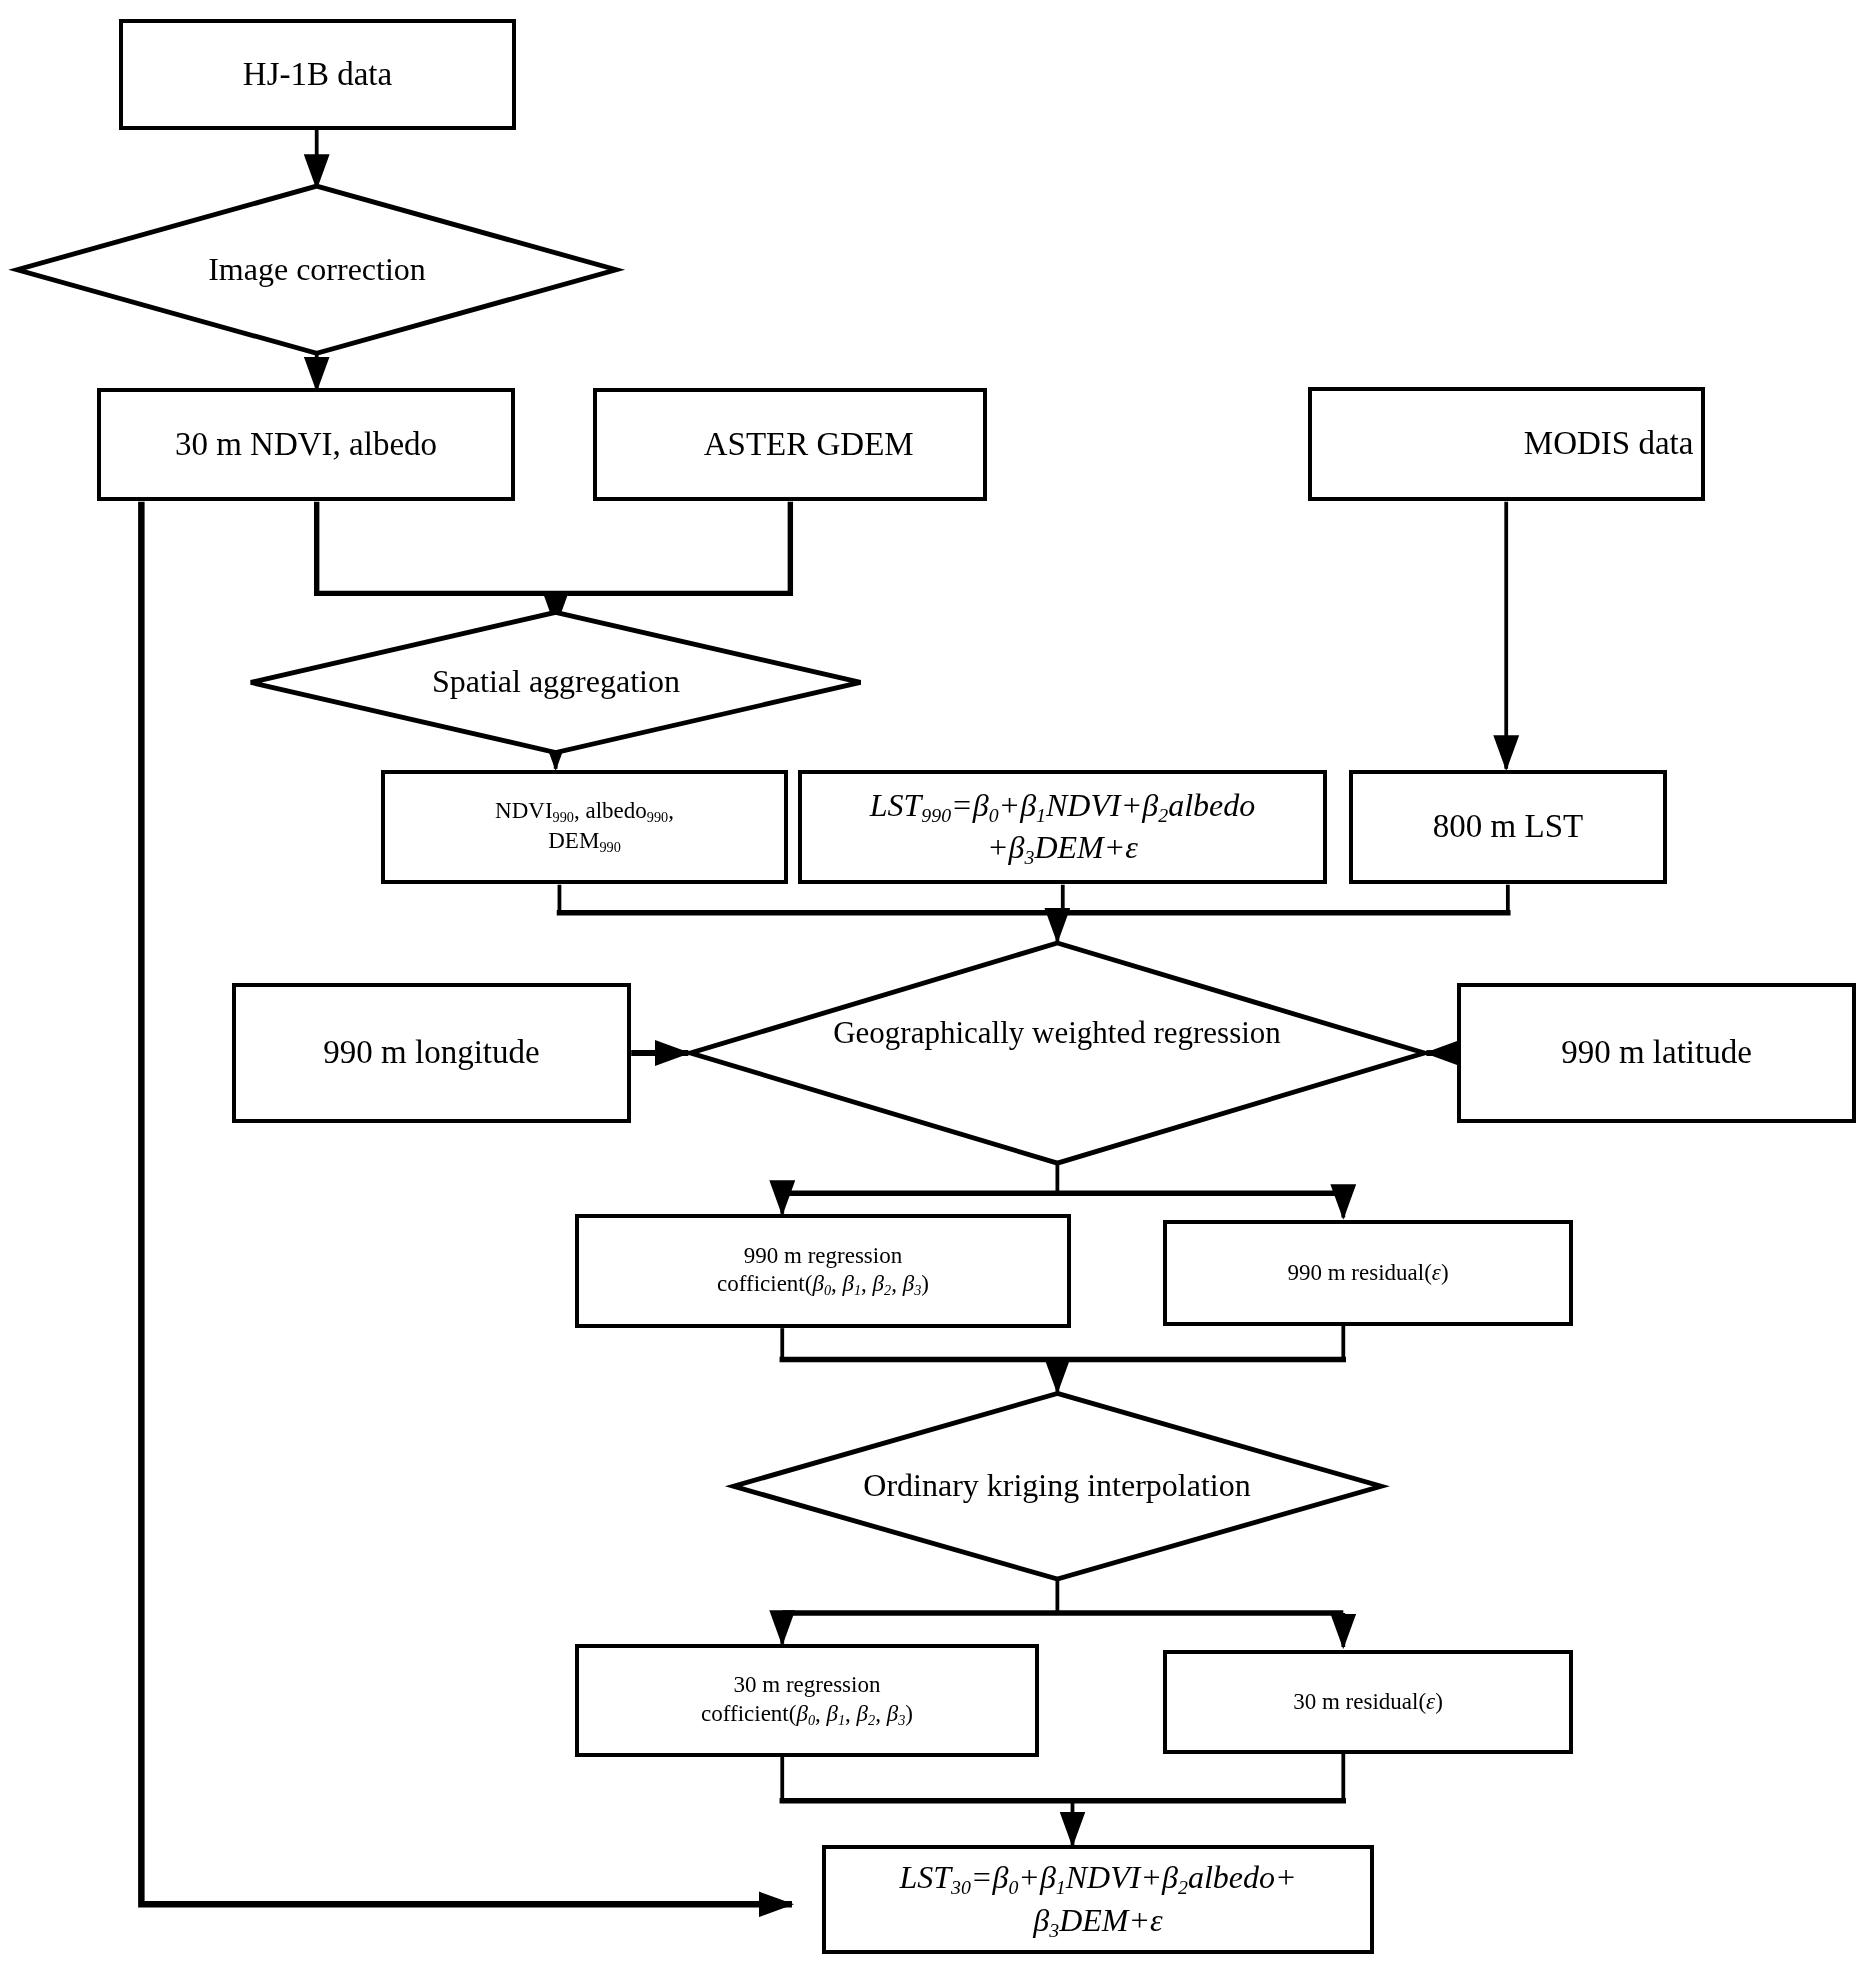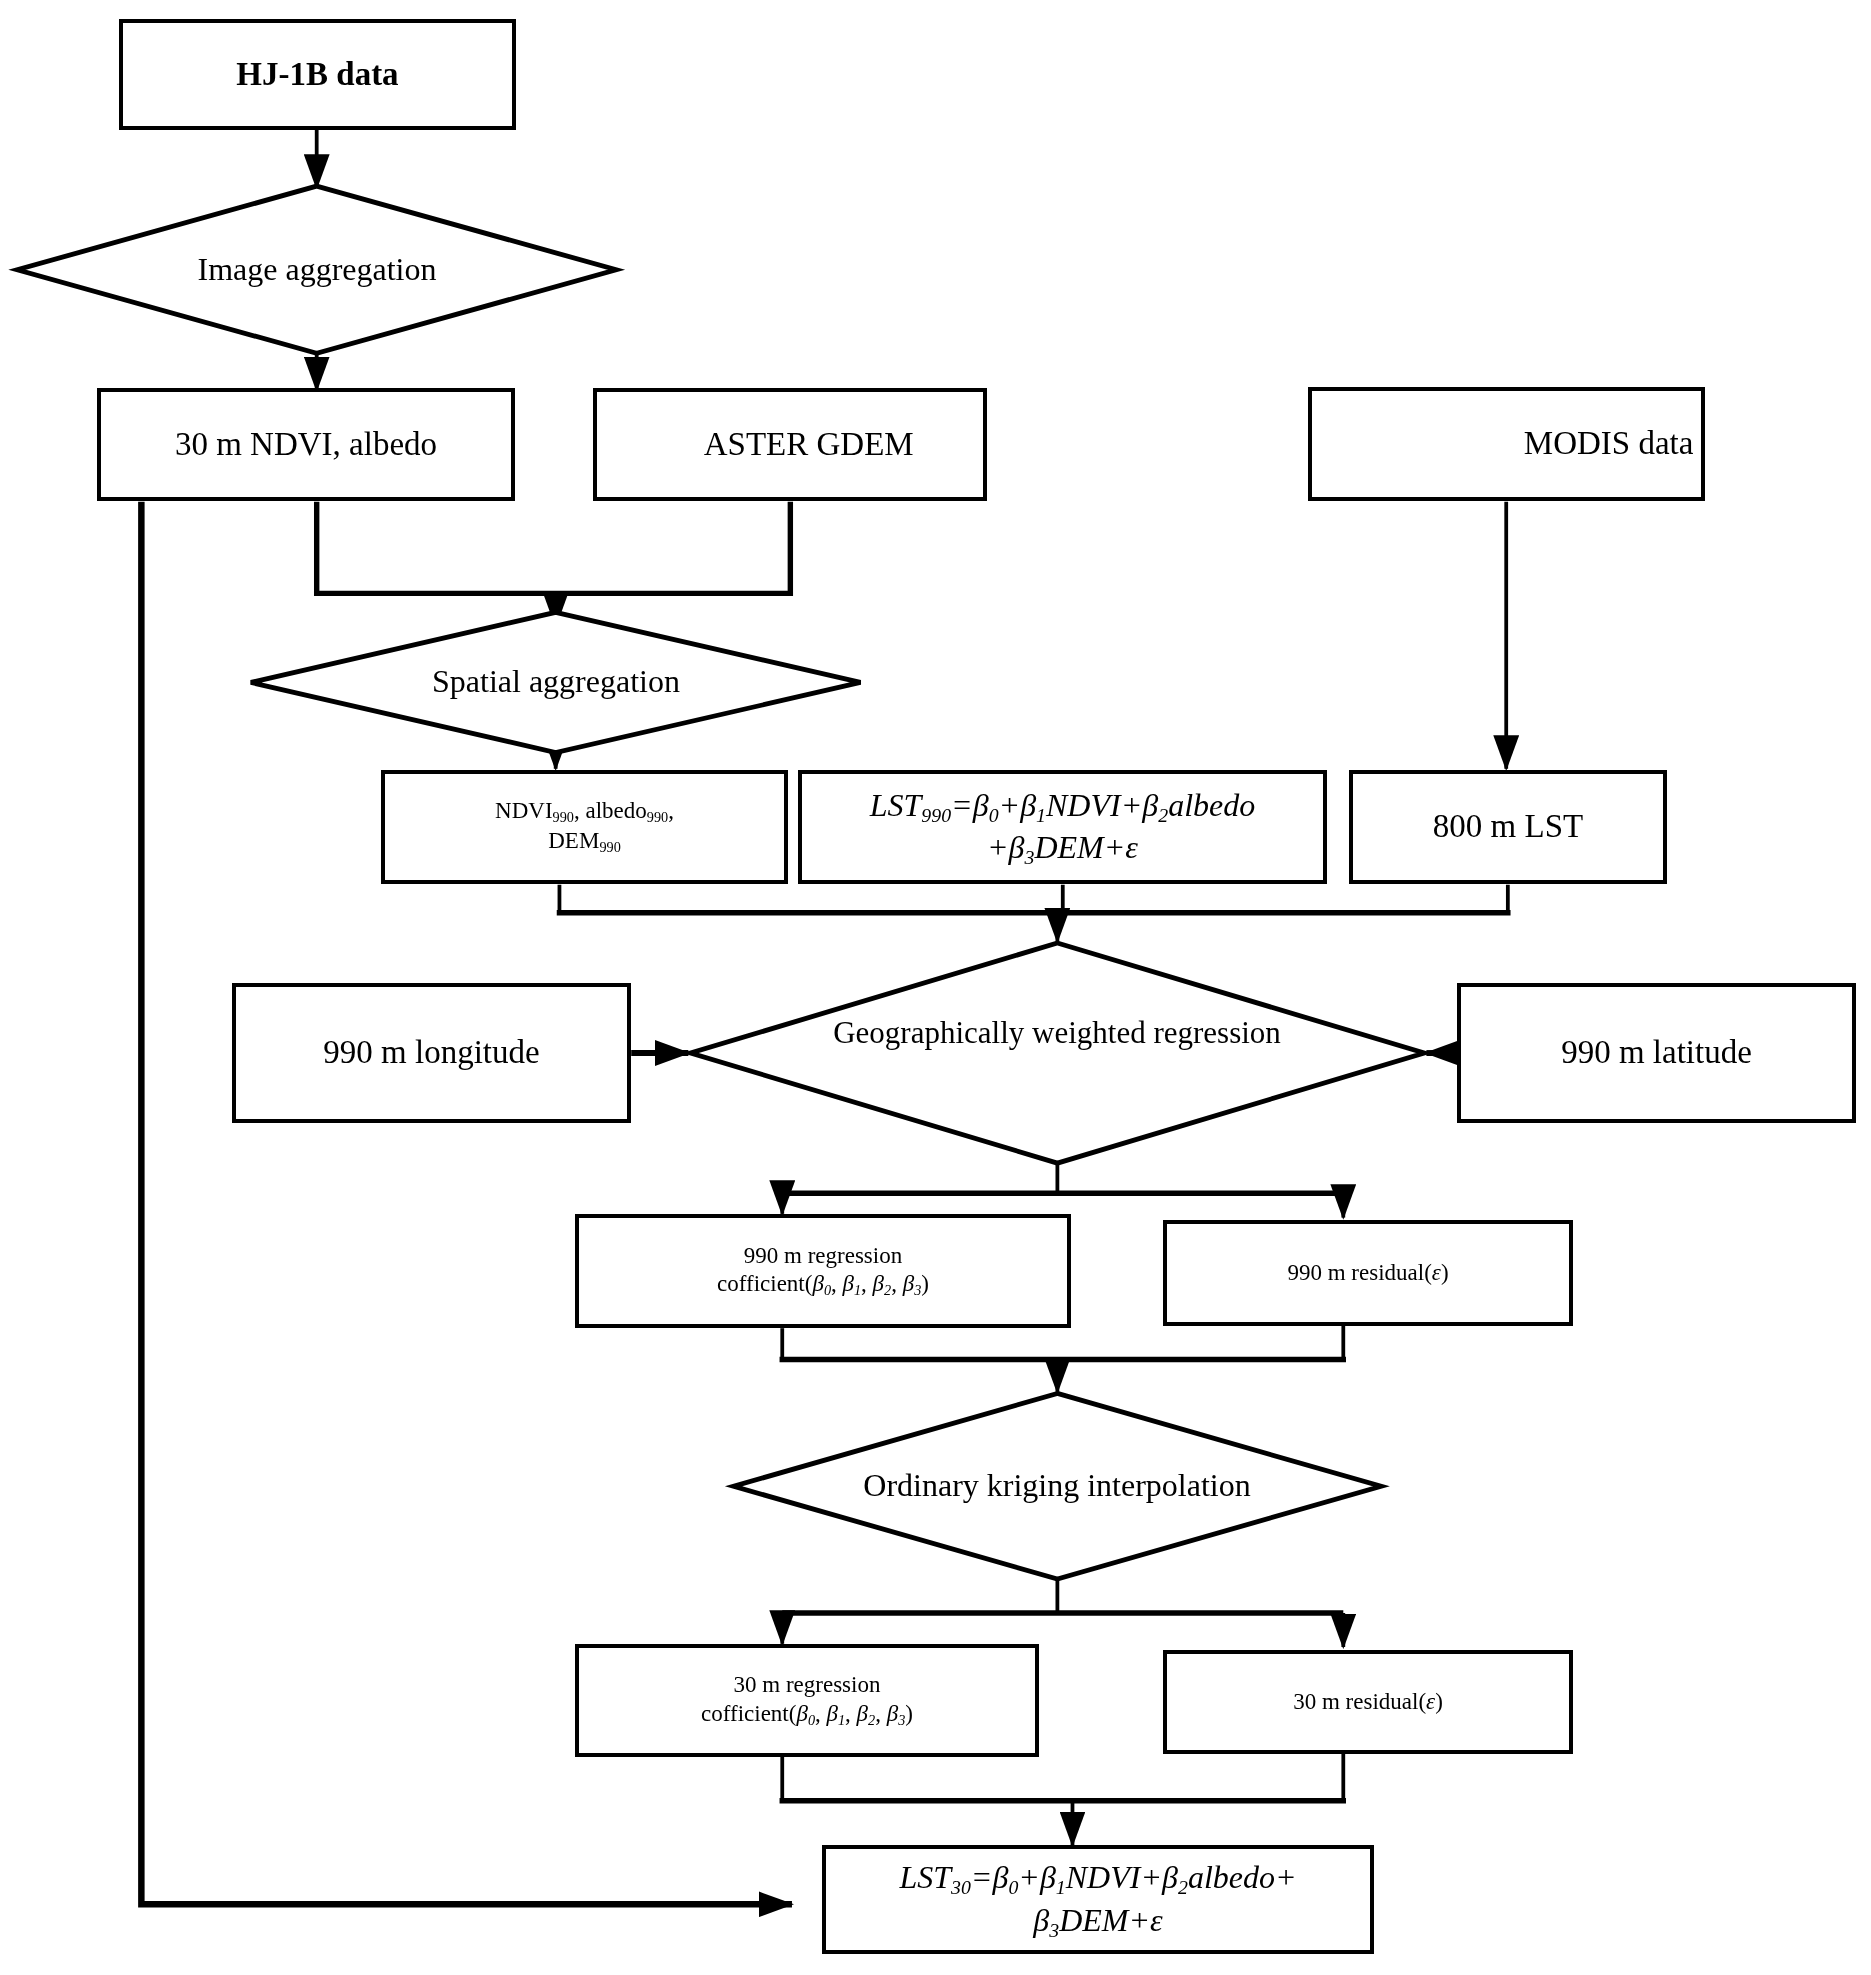--- a/index.html
+++ b/index.html
@@ -98,21 +98,21 @@
     </g>
 
     <g stroke="#000000" stroke-width="9" fill="#ffffff">
       <polygon points="587,345 1142,500 587,655 32,500"></polygon>
       <polygon points="1030,1135 1595,1265 1030,1395 465,1265"></polygon>
       <polygon points="1960,1748 2640,1952 1960,2156 1280,1952"></polygon>
       <polygon points="1960,2583 2560,2755 1960,2927 1360,2755"></polygon>
     </g>
   </svg>
 
-  <div class="node" style="left:119px;top:19px;width:397px;height:111px;font-weight:bold;">
+  <div class="node" style="left:119px;top:19px;width:397px;height:111px;">
     <span>HJ-1B data</span>
   </div>
 
   <div class="node" style="left:97px;top:388px;width:418px;height:113px;">
     <span>30 m NDVI, albedo</span>
   </div>
 
   <div class="node" style="left:593px;top:388px;width:394px;height:113px;padding-left:45px;">
     <span>ASTER GDEM</span>
   </div>
@@ -154,21 +154,21 @@
   </div>
 
   <div class="node small" style="left:1138px;top:1650px;width:410px;height:104px;">
     <span><span>30 m residual(</span><span class="it">ε</span><span>)</span></span>
   </div>
 
   <div class="node eq" style="left:822px;top:1845px;width:552px;height:109px;">
     <span><span class="it">LST</span><span class="sub it">30</span><span class="it">=</span><span class="it">β</span><span class="sub it">0</span><span class="it">+</span><span class="it">β</span><span class="sub it">1</span><span class="it">NDVI</span><span class="it">+</span><span class="it">β</span><span class="sub it">2</span><span class="it">albedo</span><span class="it">+</span><br><span class="it">β</span><span class="sub it">3</span><span class="it">DEM</span><span class="it">+</span><span class="it">ε</span></span>
   </div>
 
-  <div class="dlabel" style="left:317px;top:270px;">Image aggregation</div>
+  <div class="dlabel" style="left:317px;top:270px;">Image correction</div>
 
   <div class="dlabel" style="left:556px;top:682px;">Spatial aggregation</div>
 
   <div class="dlabel" style="left:1057px;top:1033px;">
     <div class="gwr-l2">Geographically weighted regression</div>
   </div>
 
   <div class="dlabel" style="left:1057px;top:1486px;">Ordinary kriging interpolation</div>
 
 </div>

